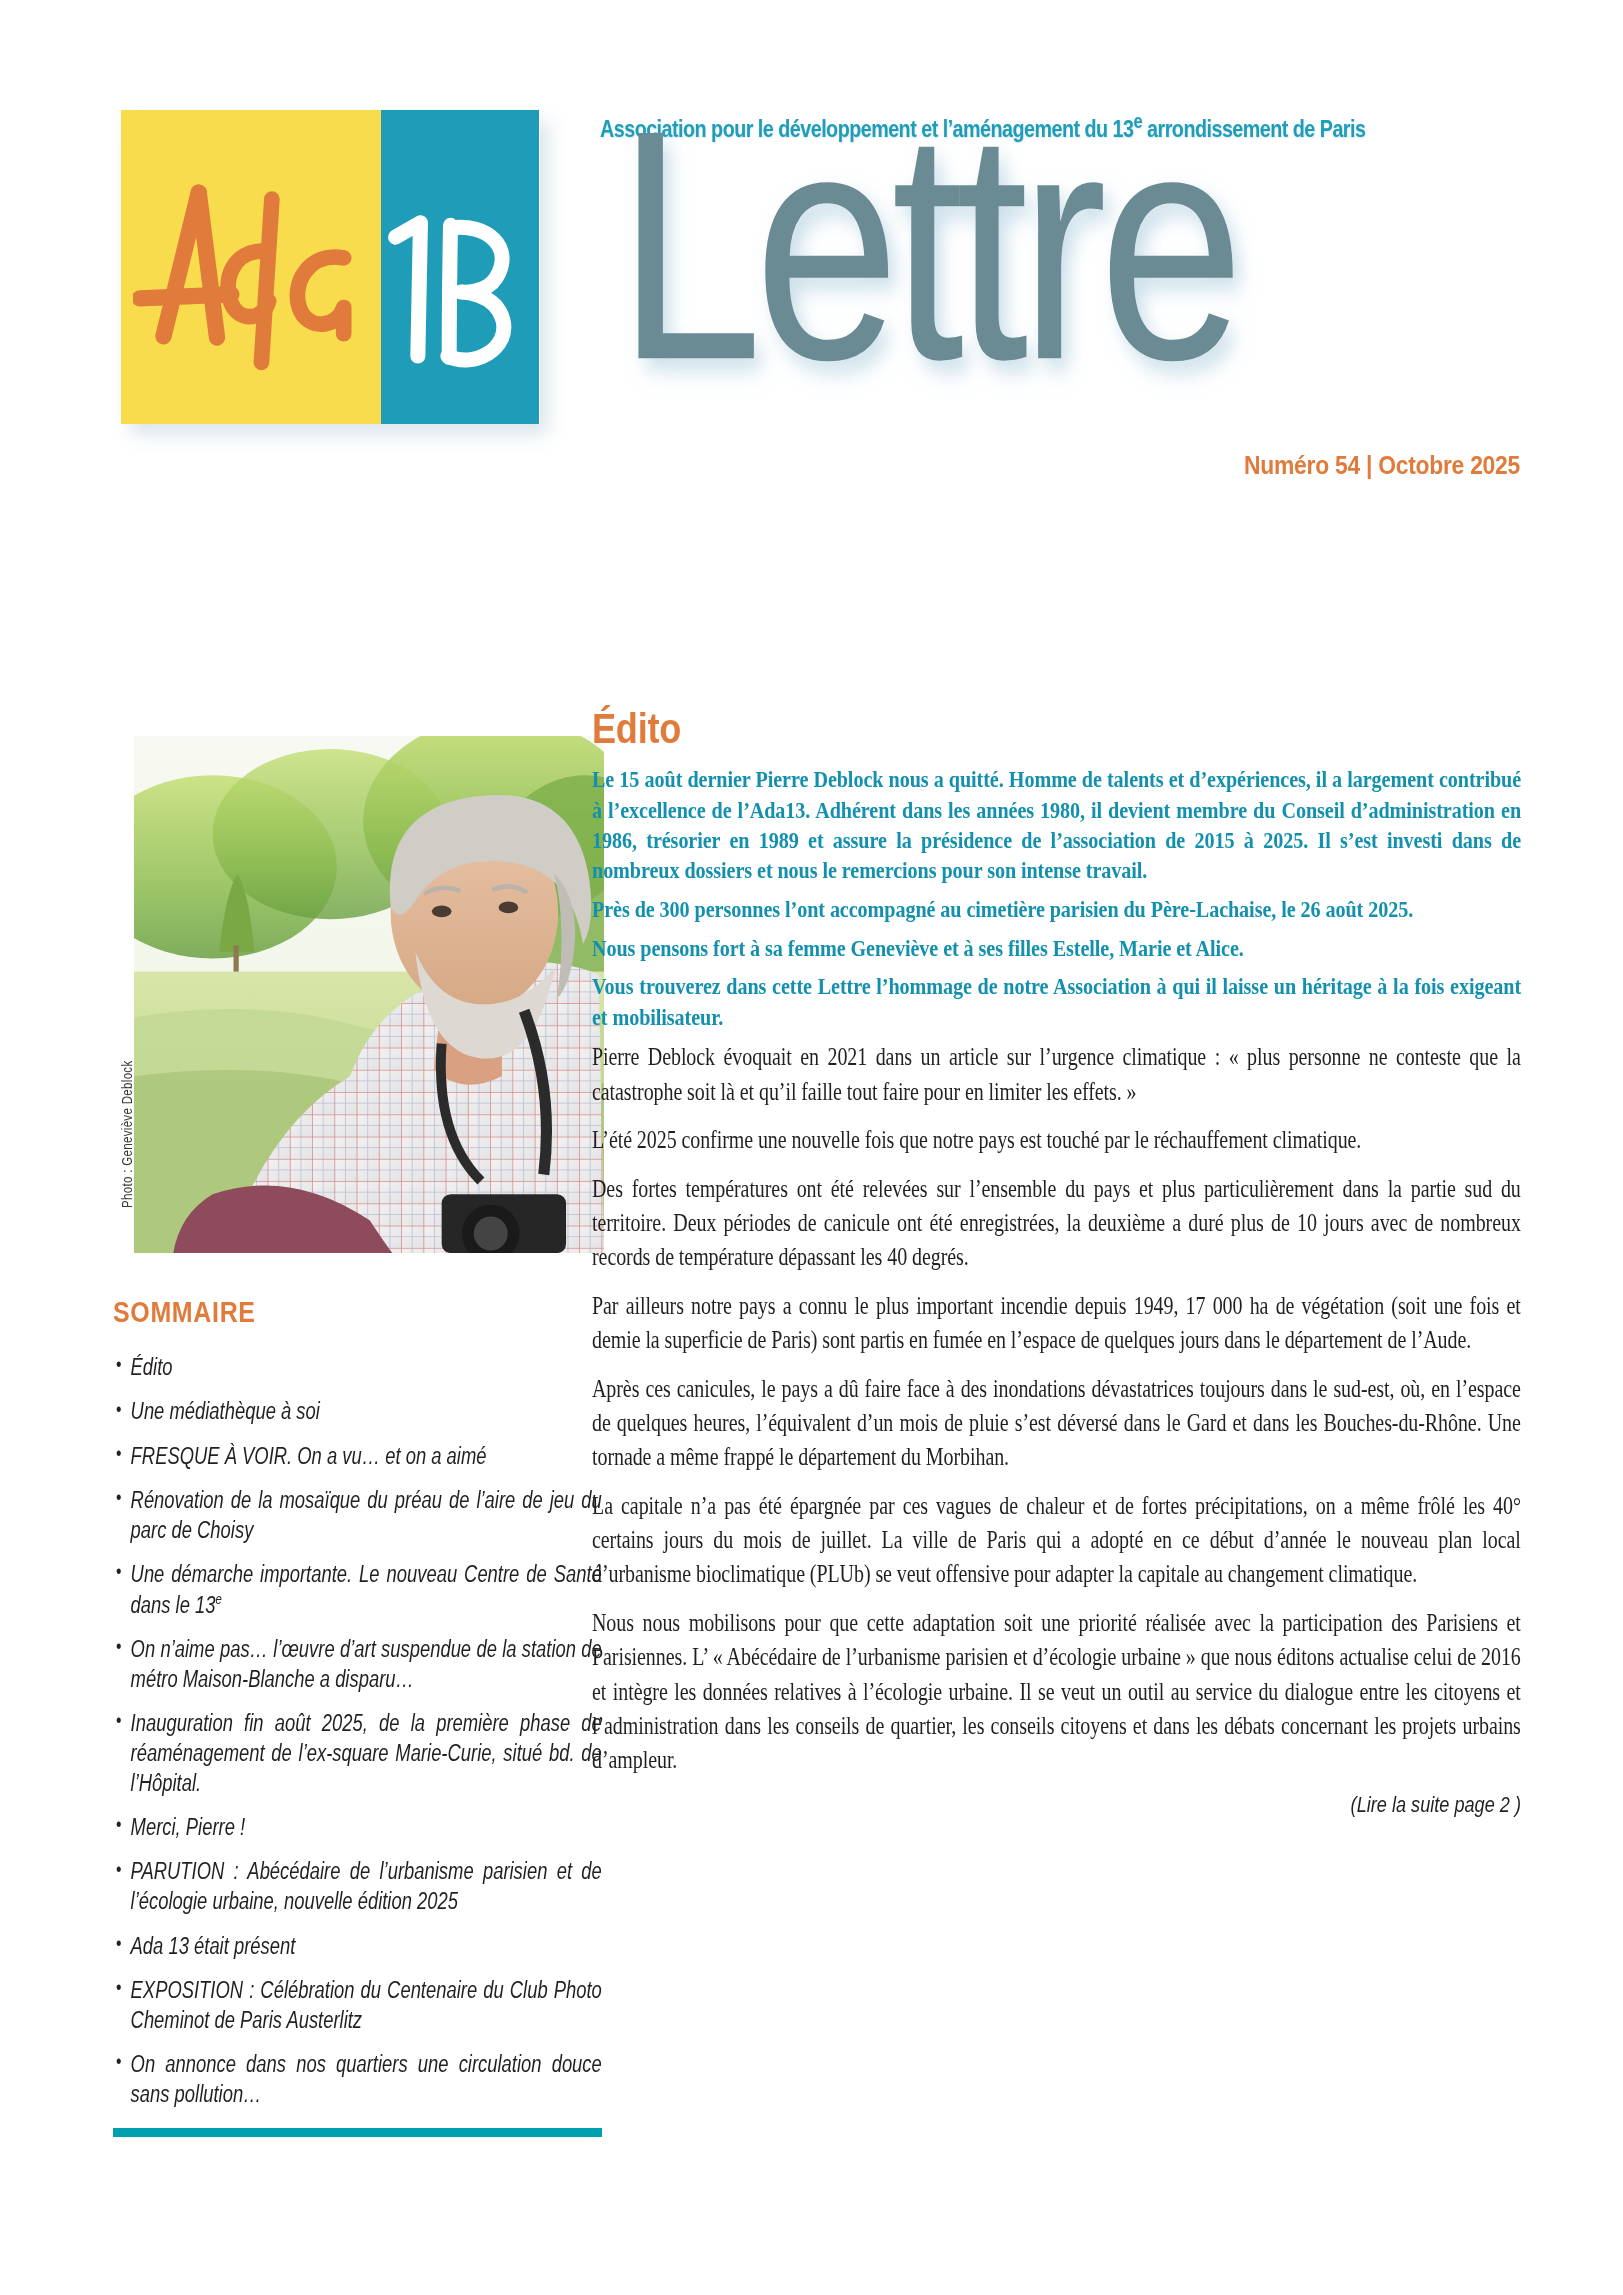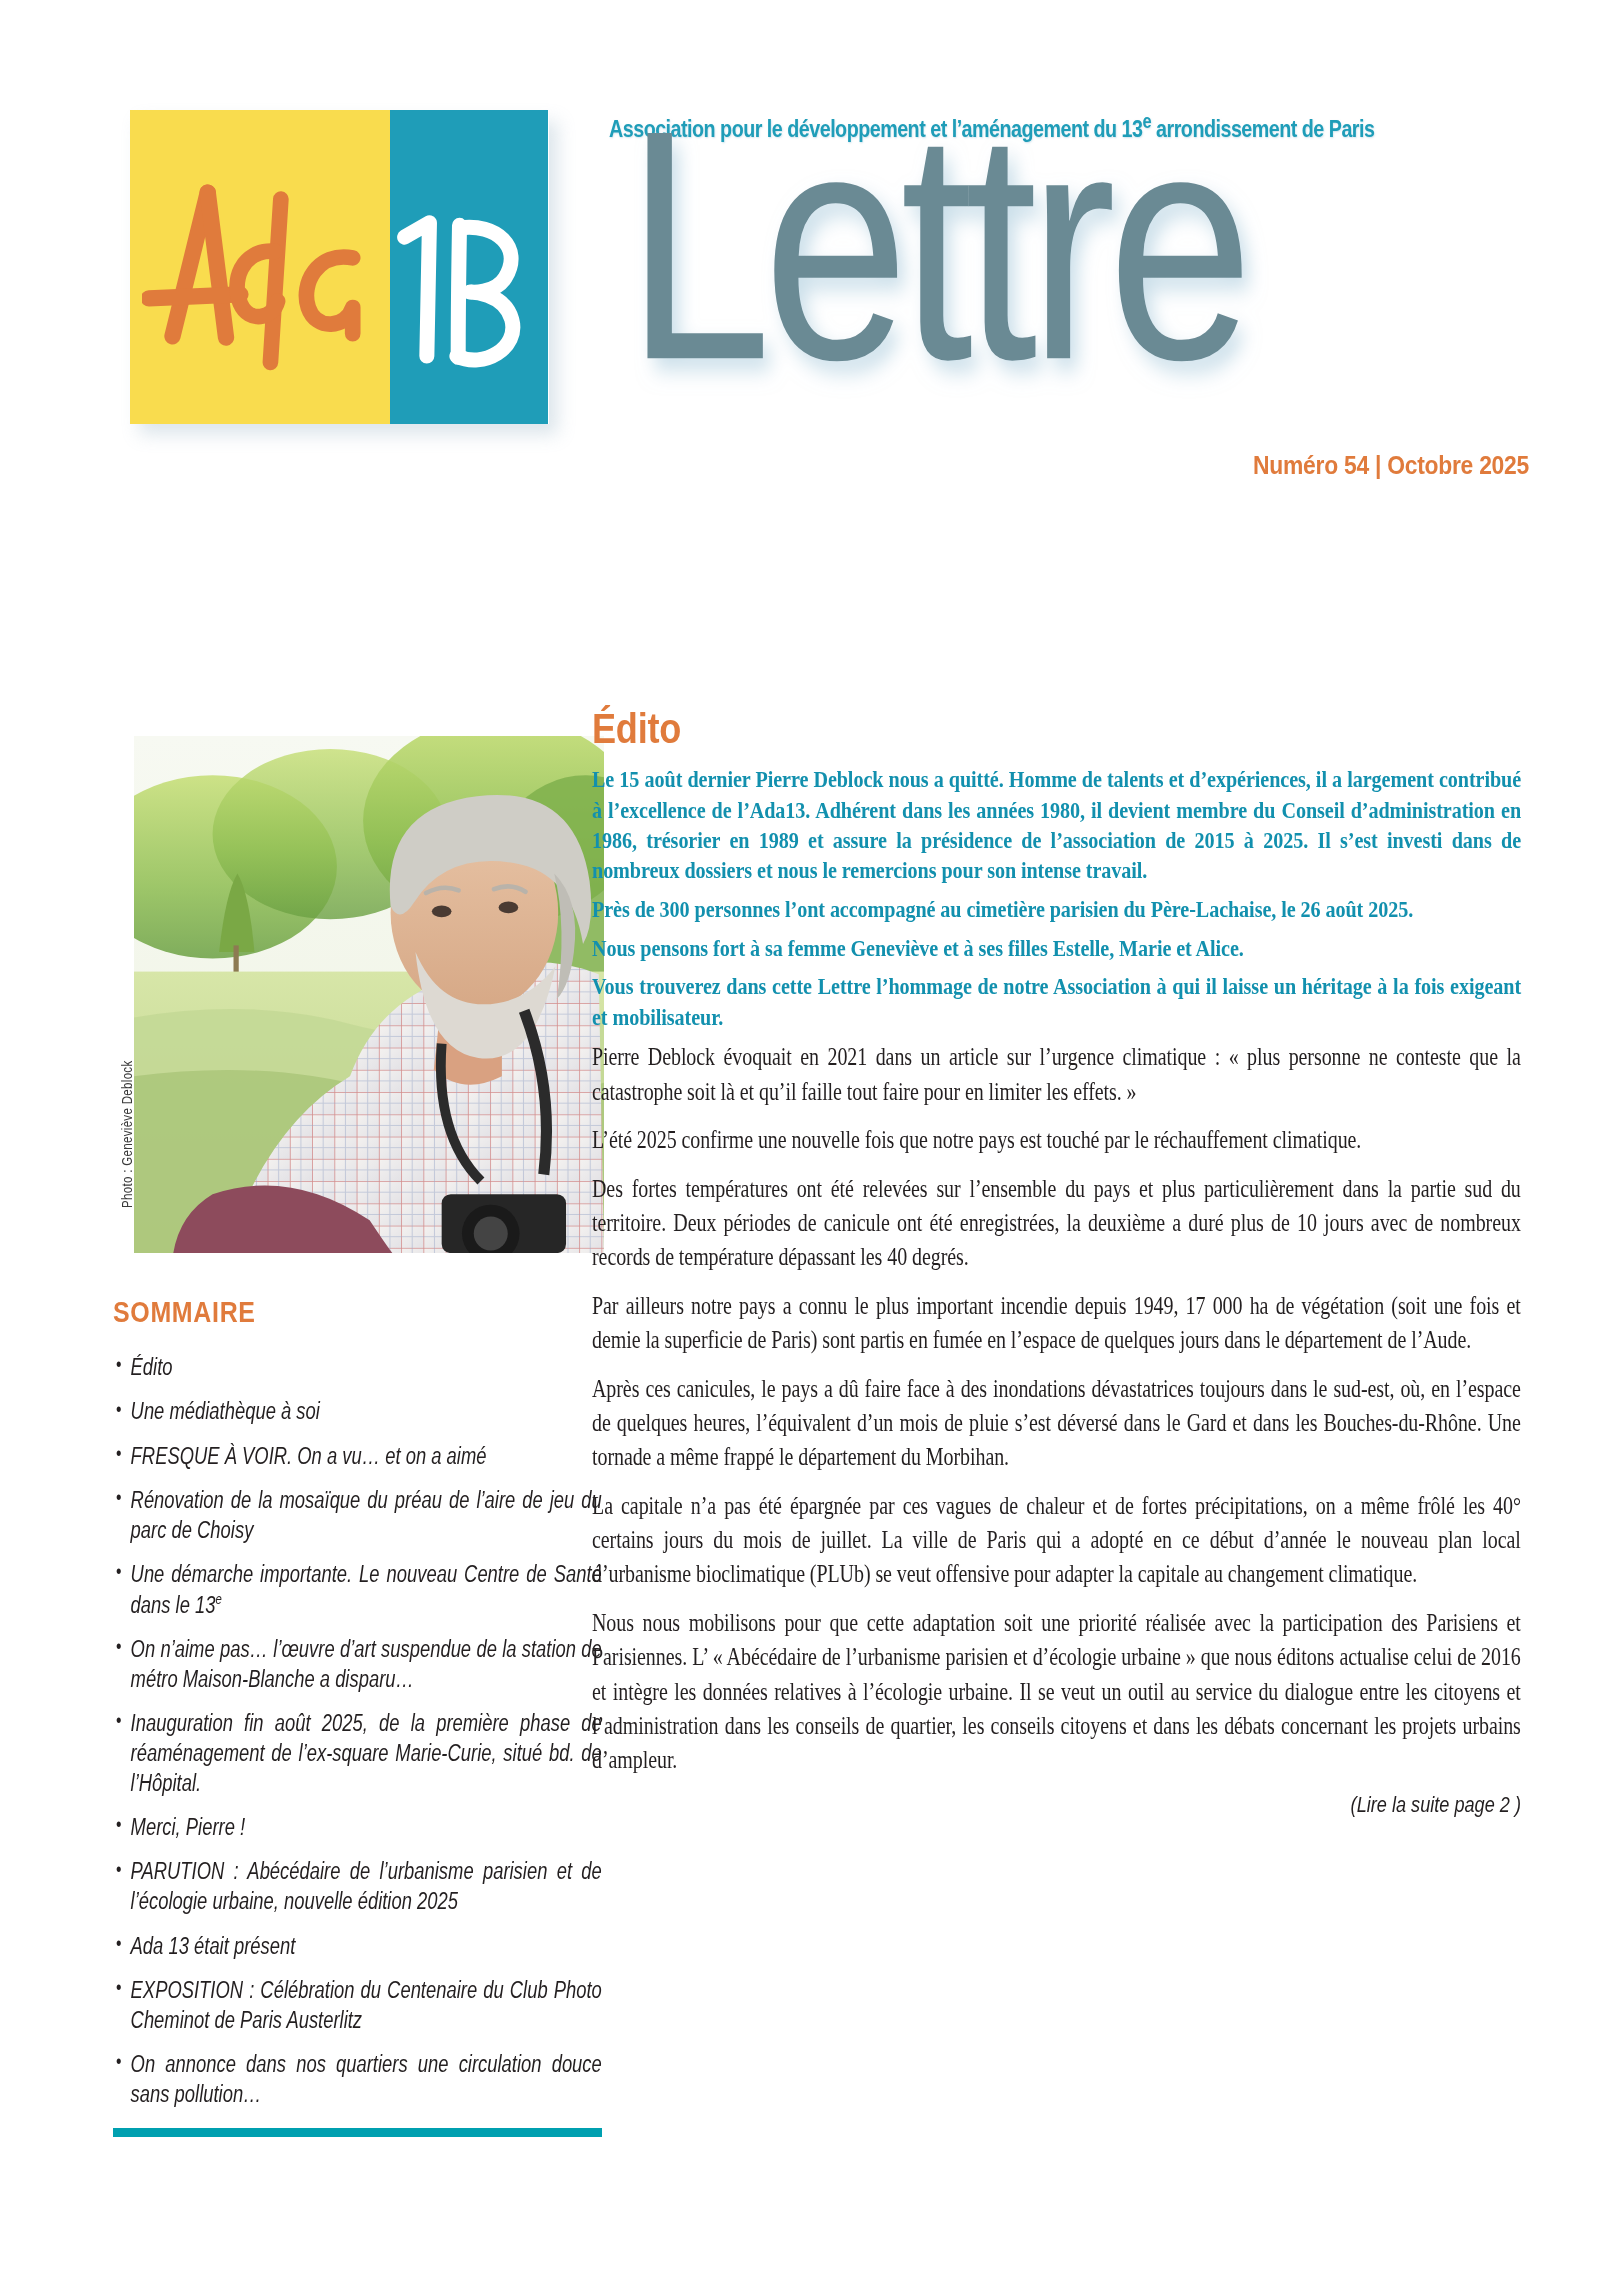--- a/index.html
+++ b/index.html
@@ -7,21 +7,21 @@
   body {
     width:1623px; height:2295px;
     font-family:"Liberation Sans", sans-serif;
     color:#231f20;
     position:relative;
     overflow:hidden;
   }
   .page { position:absolute; inset:0; background:#fff; }
 
   
-  .masthead { position:absolute; left:17px; top:0; width:1360px; height:510px; }
+  .masthead { position:absolute; left:8px; top:0; width:1360px; height:510px; }
 
   .logo-block {
     position:absolute; left:113px; top:110px;
     width:419px; height:314px;
     display:flex;
     box-shadow: 9.2px 10.5px 17px rgba(140,170,190,0.30);
   }
   .logo-left {
     width:260px; height:100%;
     background:#F9DC4E;

